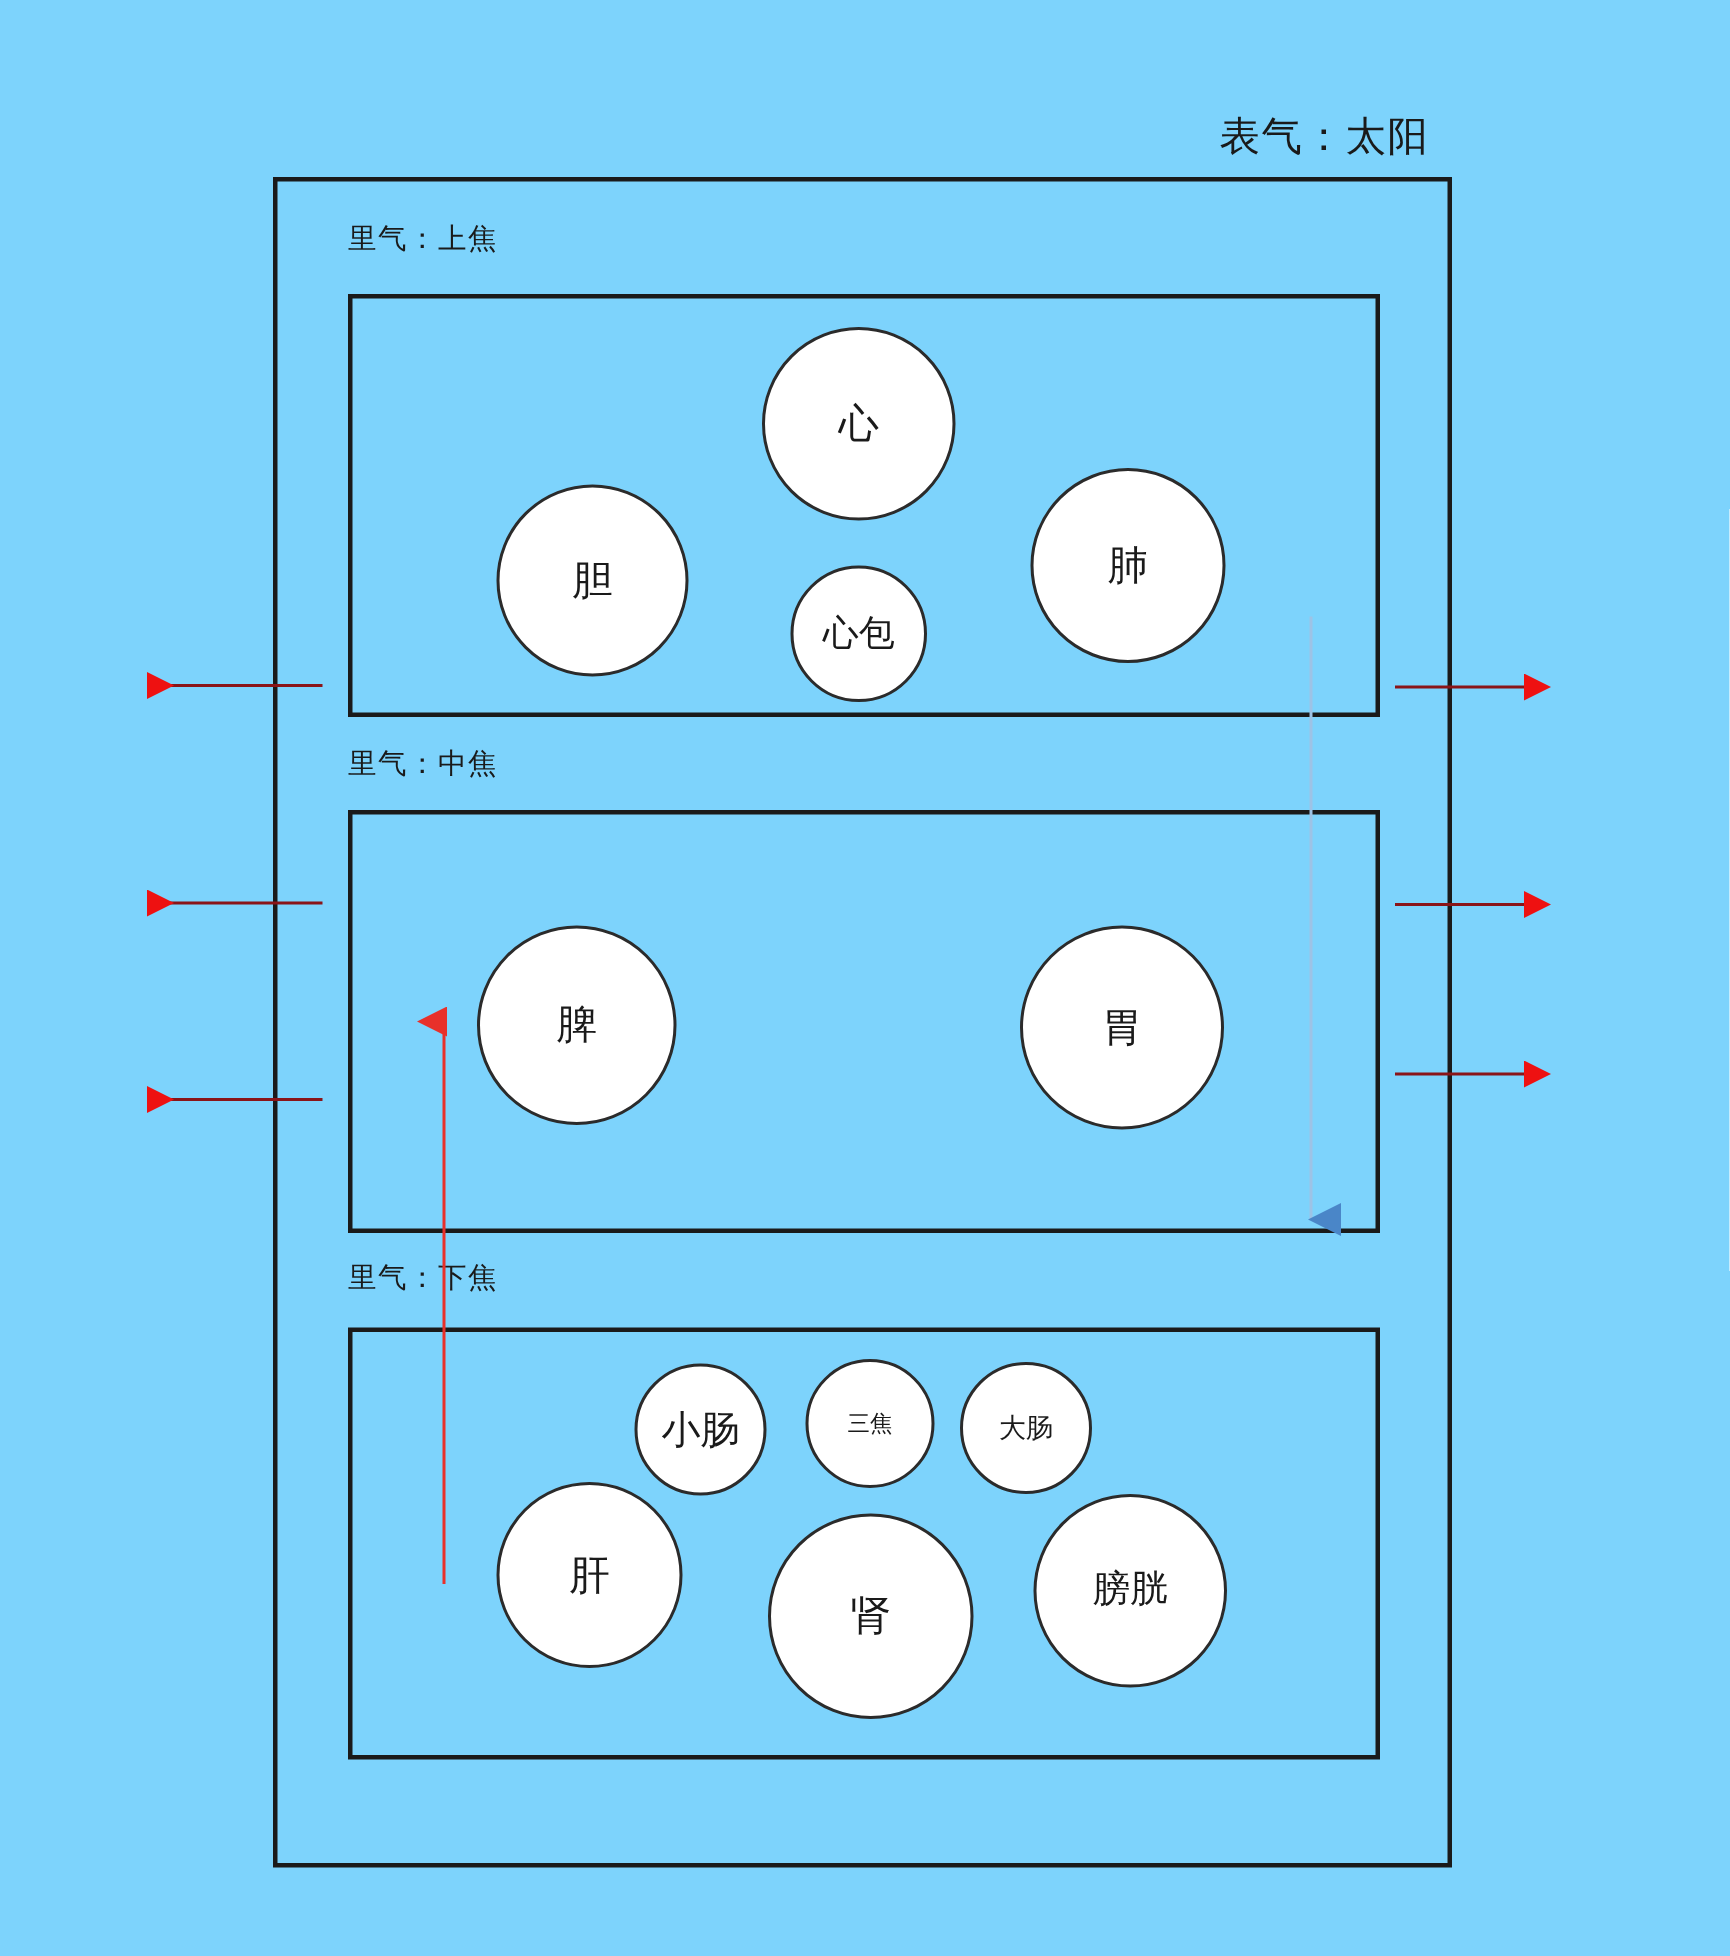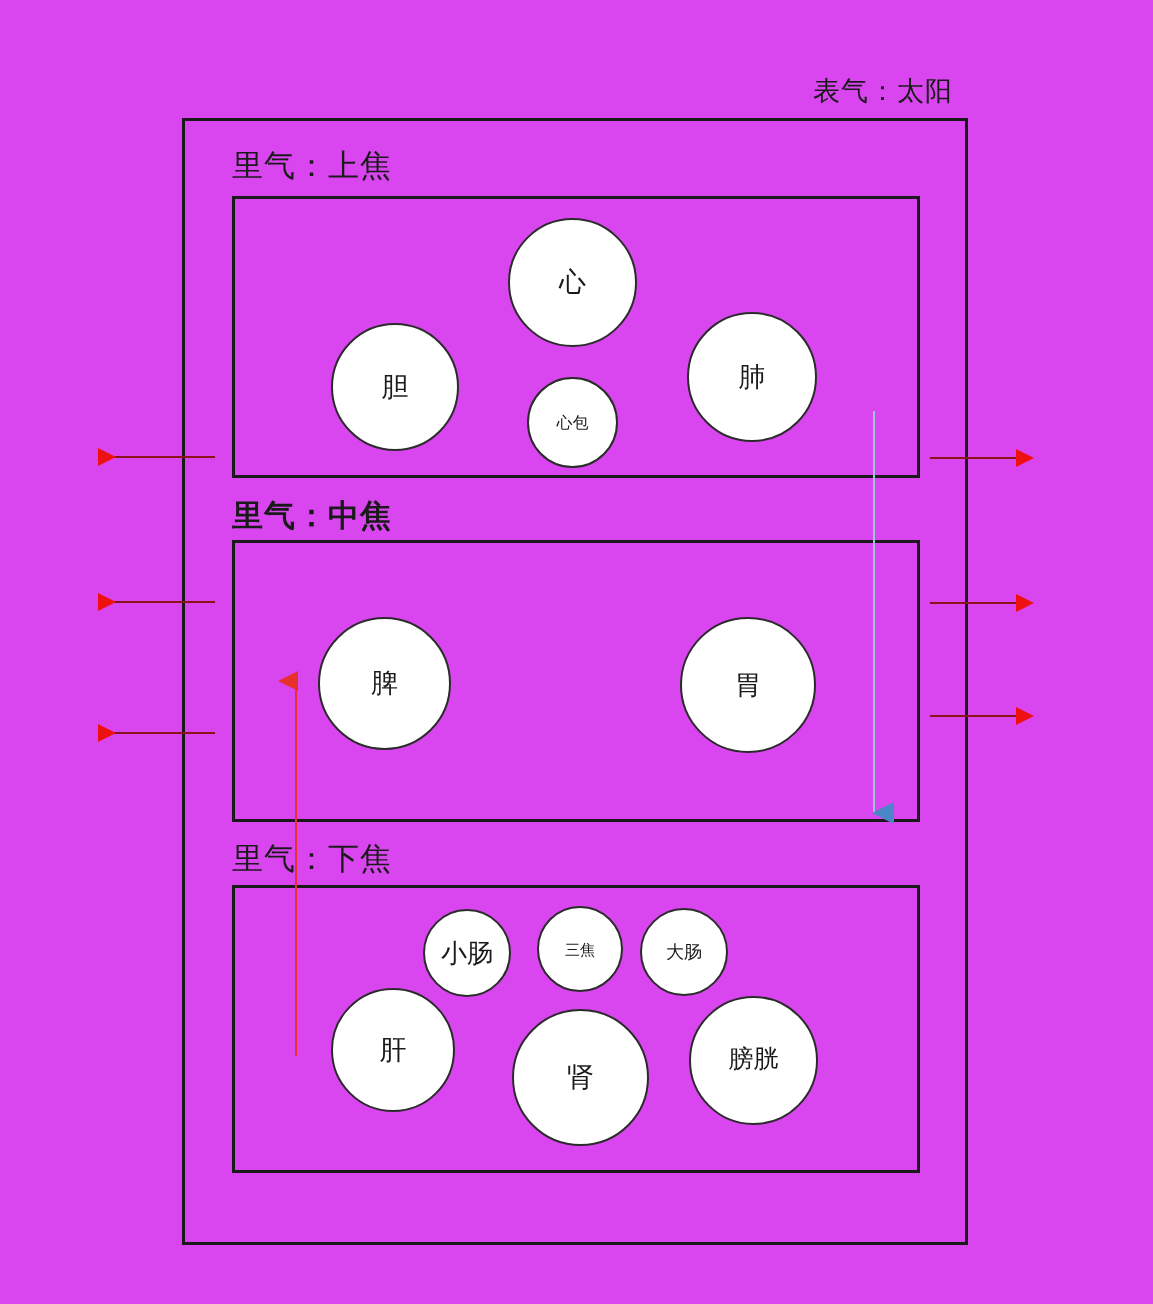--- a/index.html
+++ b/index.html
@@ -9,21 +9,21 @@
     padding: 0;
     background: #ffffff;
   }
   body {
     font-family: "Liberation Sans", "DejaVu Sans", sans-serif;
   }
   #stage {
     position: relative;
     width: 1153px;
     height: 1304px;
-    background: #d946ef;
+    background: #7dd3fc;
     overflow: hidden;
   }
 
   
   .outer-box {
     position: absolute;
     left: 182px;
     top: 118px;
     width: 786px;
     height: 1127px;
@@ -37,28 +37,28 @@
     border: 3px solid #1a1a1a;
     background: transparent;
   }
   .jiao-upper  { left: 232px; top: 196px;  width: 688px; height: 282px; }
   .jiao-middle { left: 232px; top: 540px;  width: 688px; height: 282px; }
   .jiao-lower  { left: 232px; top: 885px;  width: 688px; height: 288px; }
 
   
   .jiao-label {
     position: absolute;
-    font-size: 31px;
+    font-size: 19px;
     color: #1a1a1a;
     letter-spacing: 1px;
     white-space: nowrap;
     line-height: 1;
   }
   .label-upper  { left: 232px; top: 150px; }
-  .label-middle { left: 232px; top: 500px; font-weight: bold; }
+  .label-middle { left: 232px; top: 500px; }
   .label-lower  { left: 232px; top: 843px; text-align: right; }
 
   .outer-label {
     position: absolute;
     left: 813px;
     top: 78px;
     font-size: 27px;
     color: #1a1a1a;
     letter-spacing: 1px;
     white-space: nowrap;
@@ -102,21 +102,21 @@
   <div class="jiao-label label-middle">里气：中焦</div>
   <div class="jiao-label label-lower">里气：下焦</div>
 
   <div class="jiao-box jiao-upper"></div>
   <div class="jiao-box jiao-middle"></div>
   <div class="jiao-box jiao-lower"></div>
 
   <div id="organ-layer">
       <div class="organ" style="left: 331px; top: 323px; width: 128px; height: 128px; font-size: 27px;">胆</div>
       <div class="organ" style="left: 508px; top: 218px; width: 129px; height: 129px; font-size: 27px;">心</div>
-      <div class="organ" style="left: 527px; top: 377px; width: 91px; height: 91px; font-size: 16px;">心包</div>
+      <div class="organ" style="left: 527px; top: 377px; width: 91px; height: 91px; font-size: 24px;">心包</div>
       <div class="organ" style="left: 687px; top: 312px; width: 130px; height: 130px; font-size: 27px;">肺</div>
       <div class="organ" style="left: 318px; top: 617px; width: 133px; height: 133px; font-size: 27px;">脾</div>
       <div class="organ" style="left: 680px; top: 617px; width: 136px; height: 136px; font-size: 27px;">胃</div>
       <div class="organ" style="left: 423px; top: 909px; width: 88px; height: 88px; font-size: 26px;">小肠</div>
       <div class="organ" style="left: 537px; top: 906px; width: 86px; height: 86px; font-size: 15px;">三焦</div>
       <div class="organ" style="left: 640px; top: 908px; width: 88px; height: 88px; font-size: 18px;">大肠</div>
       <div class="organ" style="left: 331px; top: 988px; width: 124px; height: 124px; font-size: 27px;">肝</div>
       <div class="organ" style="left: 512px; top: 1009px; width: 137px; height: 137px; font-size: 27px;">肾</div>
       <div class="organ" style="left: 689px; top: 996px; width: 129px; height: 129px; font-size: 25px; font-family: Liberation Mono, monospace;">膀胱</div>
     </div>

